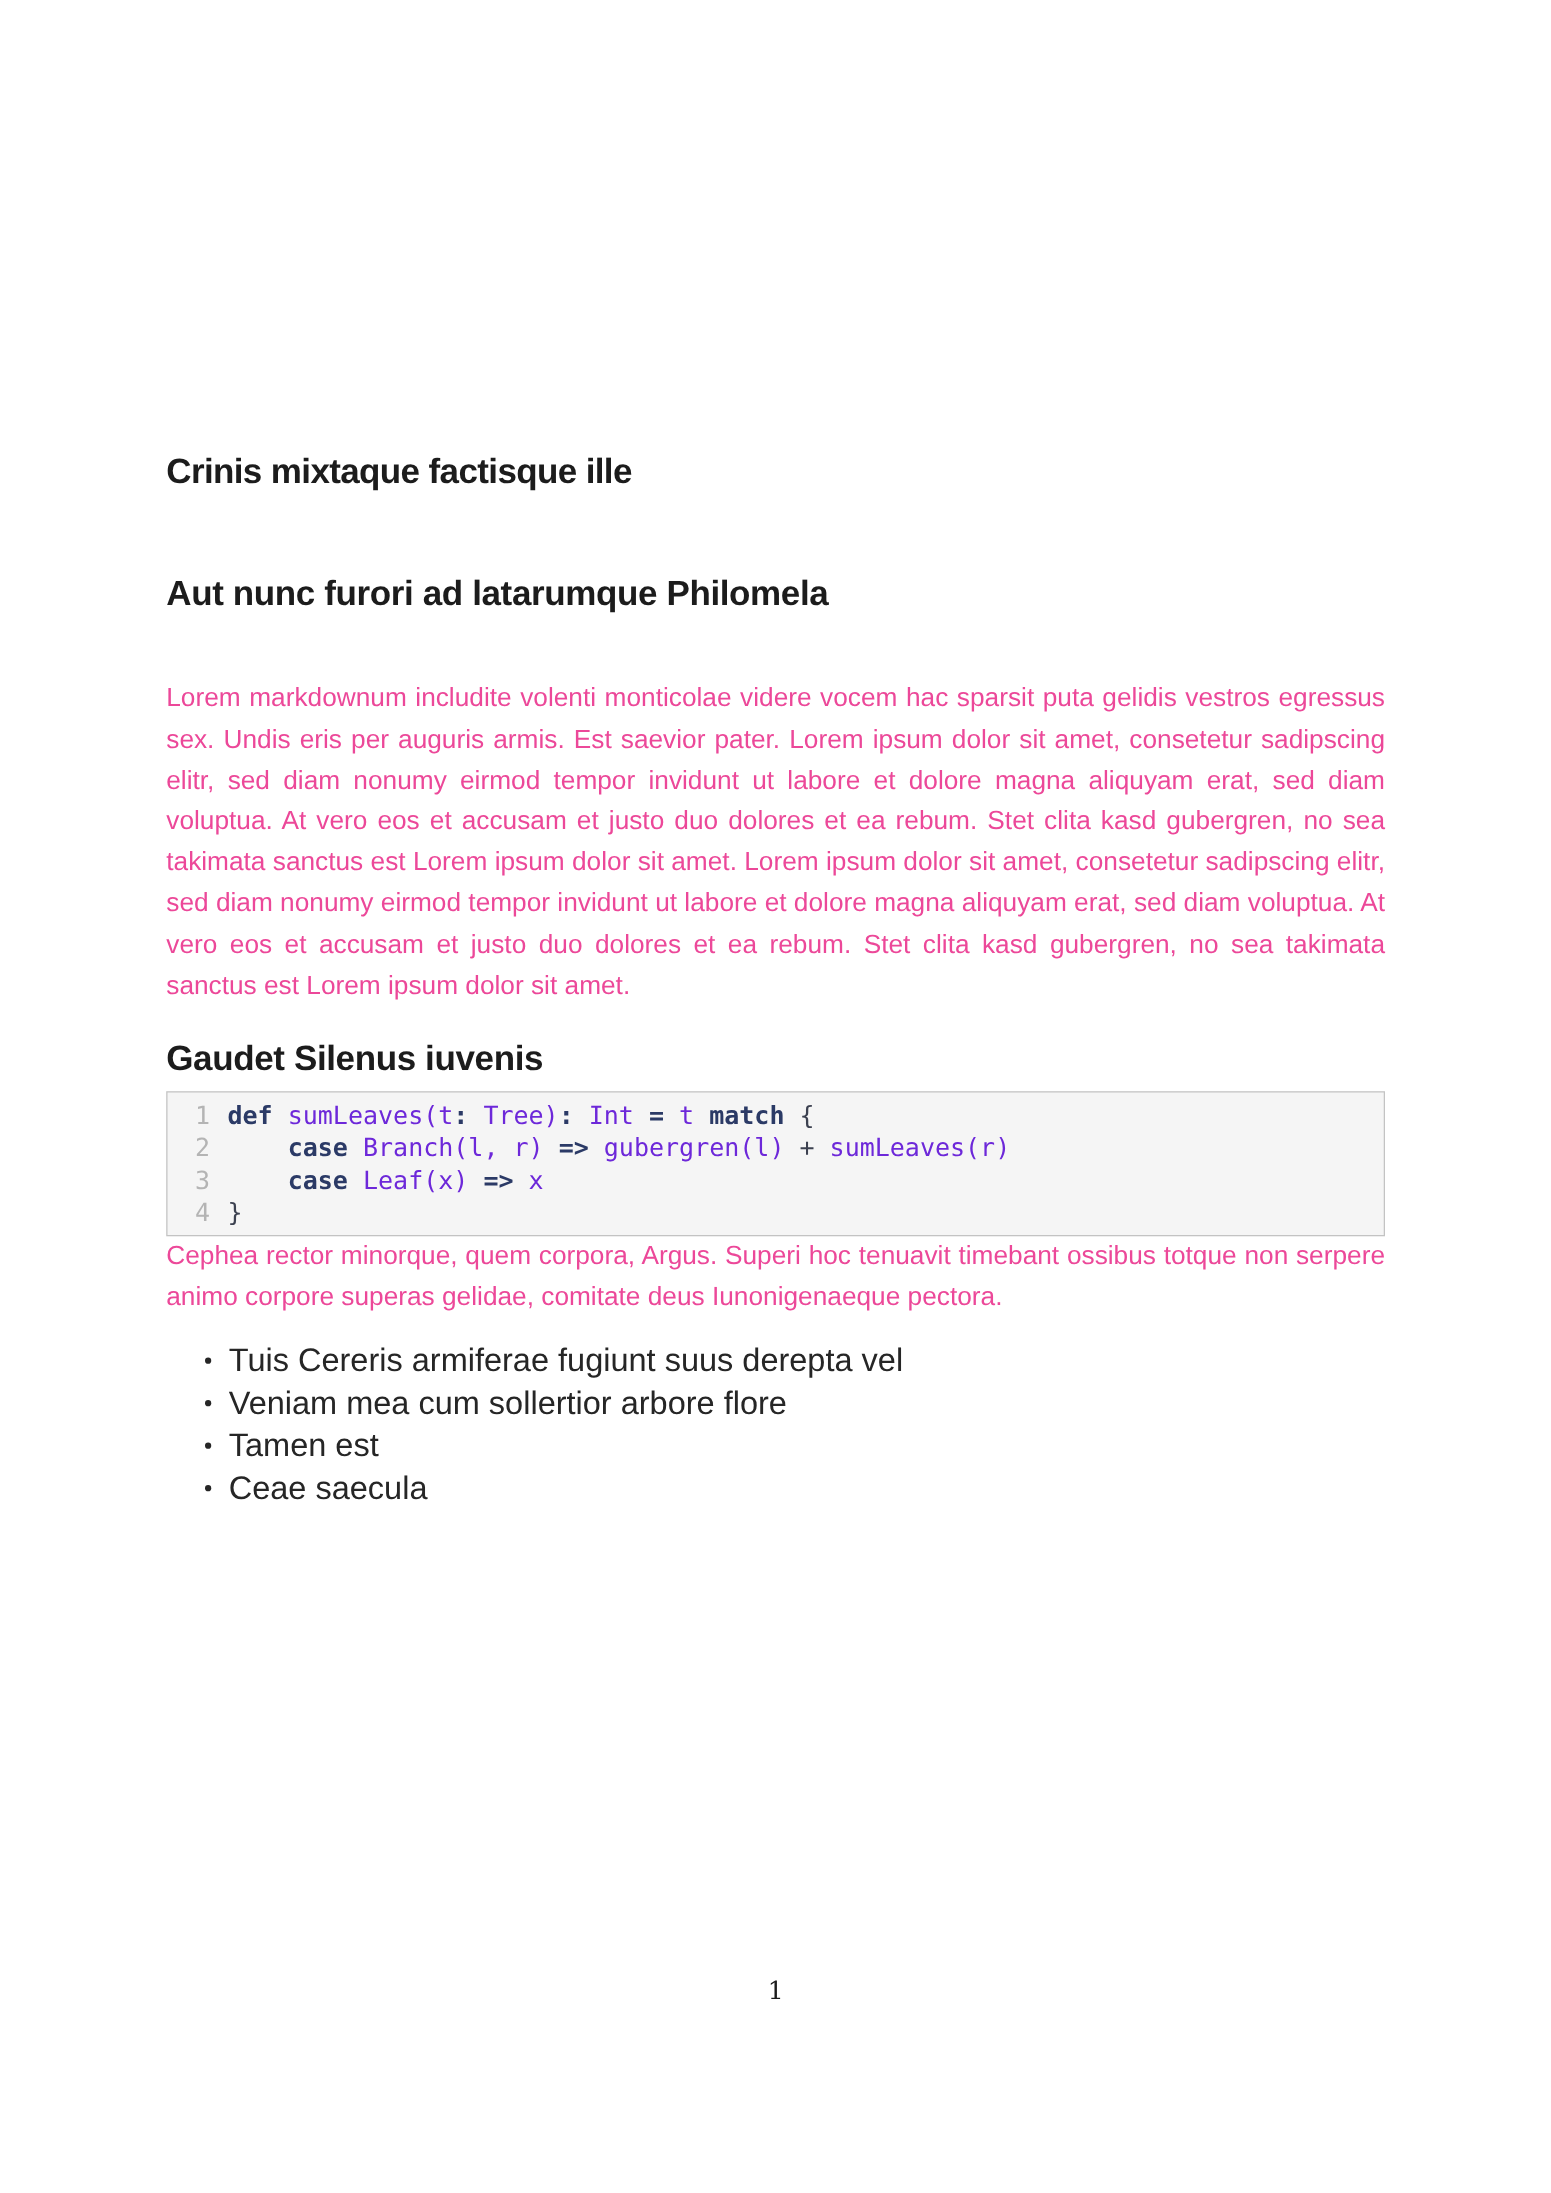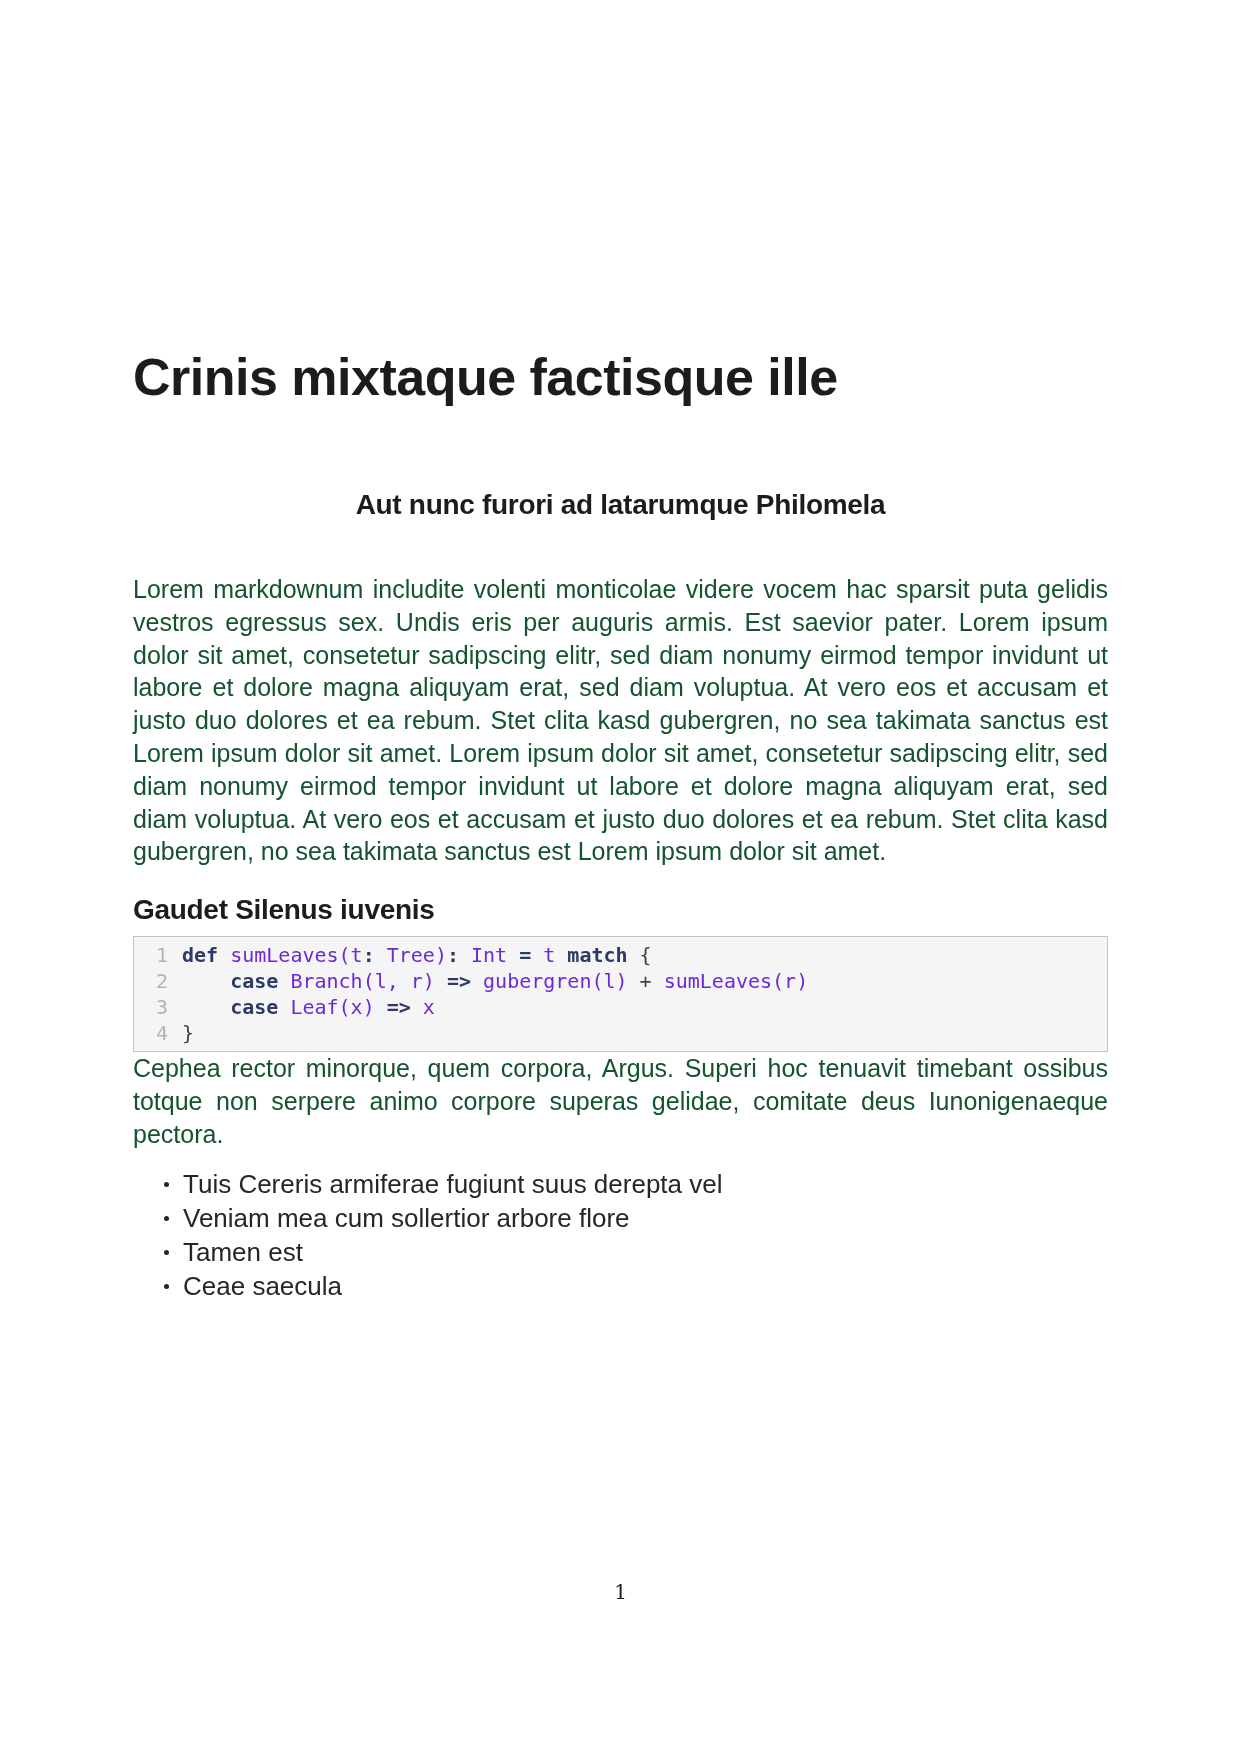--- a/index.html
+++ b/index.html
@@ -15,42 +15,42 @@
     font-family: "Liberation Sans", sans-serif;
     color: #222222;
     overflow: hidden;
   }
   .content {
     padding: 0 133px;
   }
   h1.doc-title {
     margin: 0;
     padding-top: 355px;
-    font-size: 52px;
+    font-size: 28px;
     line-height: 44px;
     font-weight: 700;
     letter-spacing: -0.5px;
     color: #1c1c1c;
   }
   h2.section-heading {
     margin: 0;
     font-size: 28px;
     line-height: 32px;
     font-weight: 700;
     letter-spacing: -0.3px;
     color: #1c1c1c;
   }
-  h2.first-heading  { margin-top: 90px; text-align: center; }
+  h2.first-heading  { margin-top: 60px; }
   h2.second-heading { margin-top: 26px; }
   p.body-para {
     margin: 0;
-    font-size: 25px;
+    font-size: 21px;
     line-height: 32.8px;
     text-align: justify;
-    color: #14532d;
+    color: #ec4899;
   }
   p.para-1 { margin-top: 52px; }
   p.para-2 { margin-top: 43px; }
   p.para-3 { }
   .code-block {
     margin-top: 10px;
     box-sizing: border-box;
     width: 975px;
     background: #f5f5f5;
     border: 1px solid #c3c3c3;

